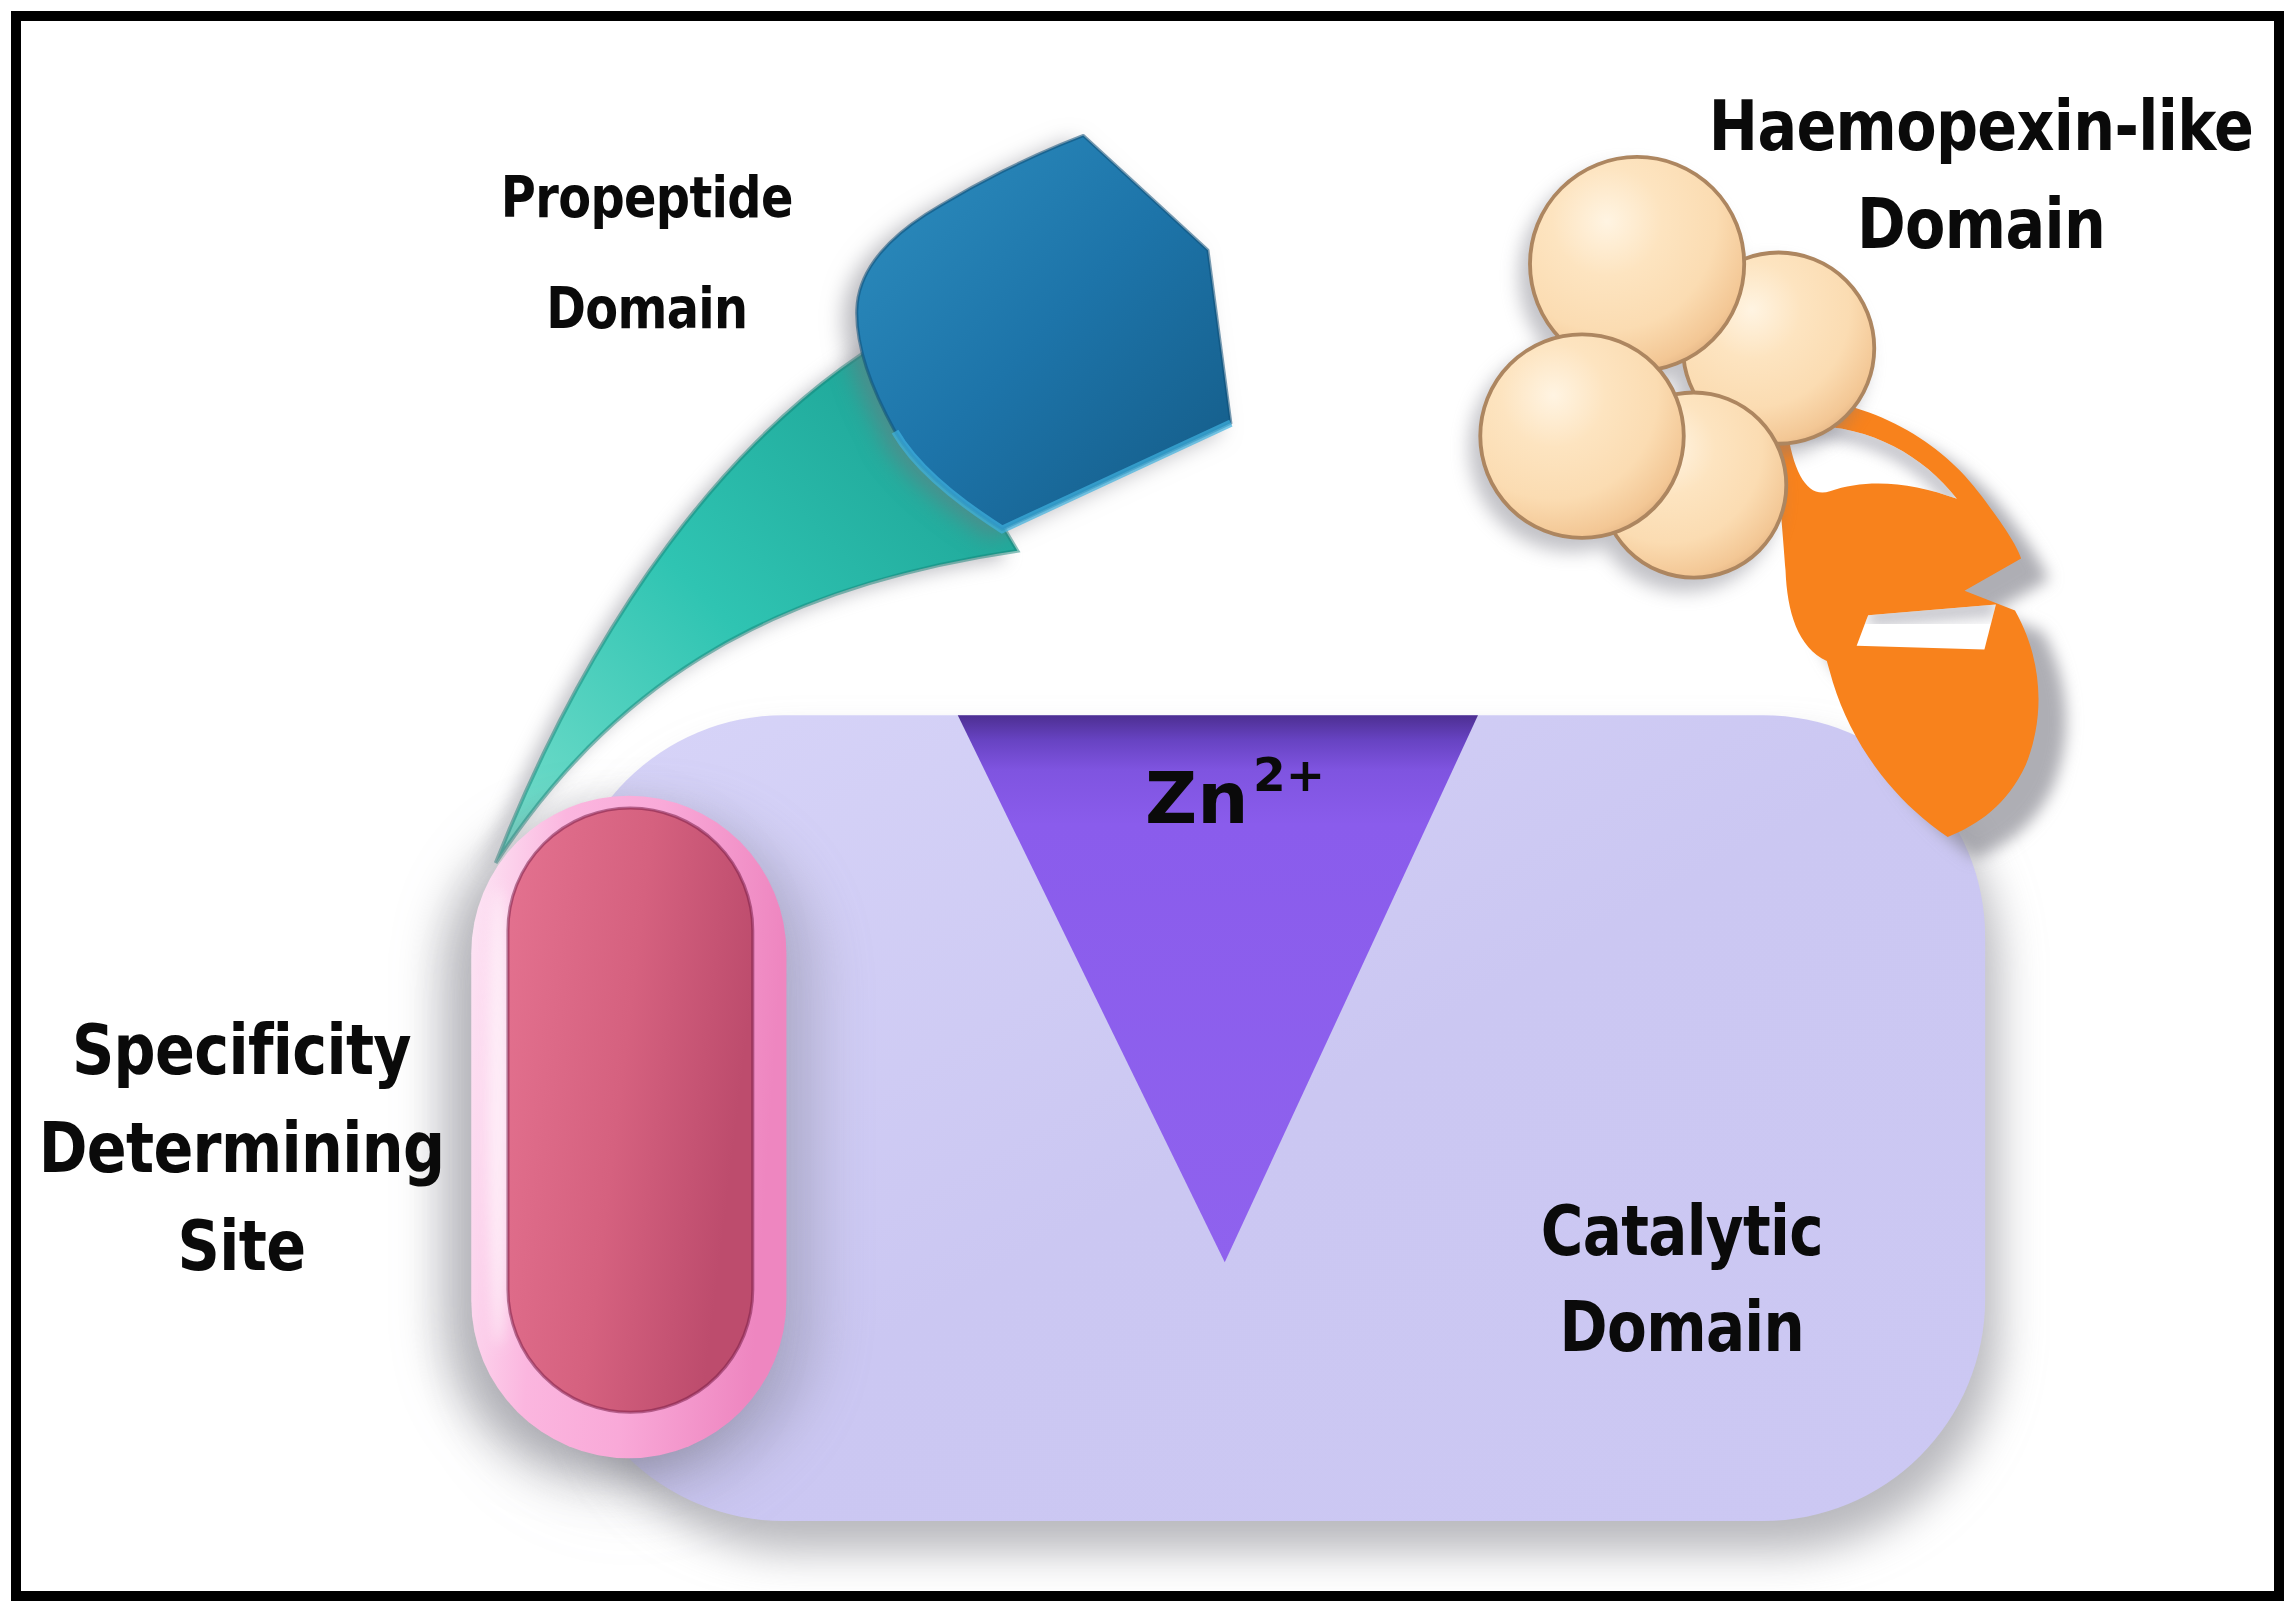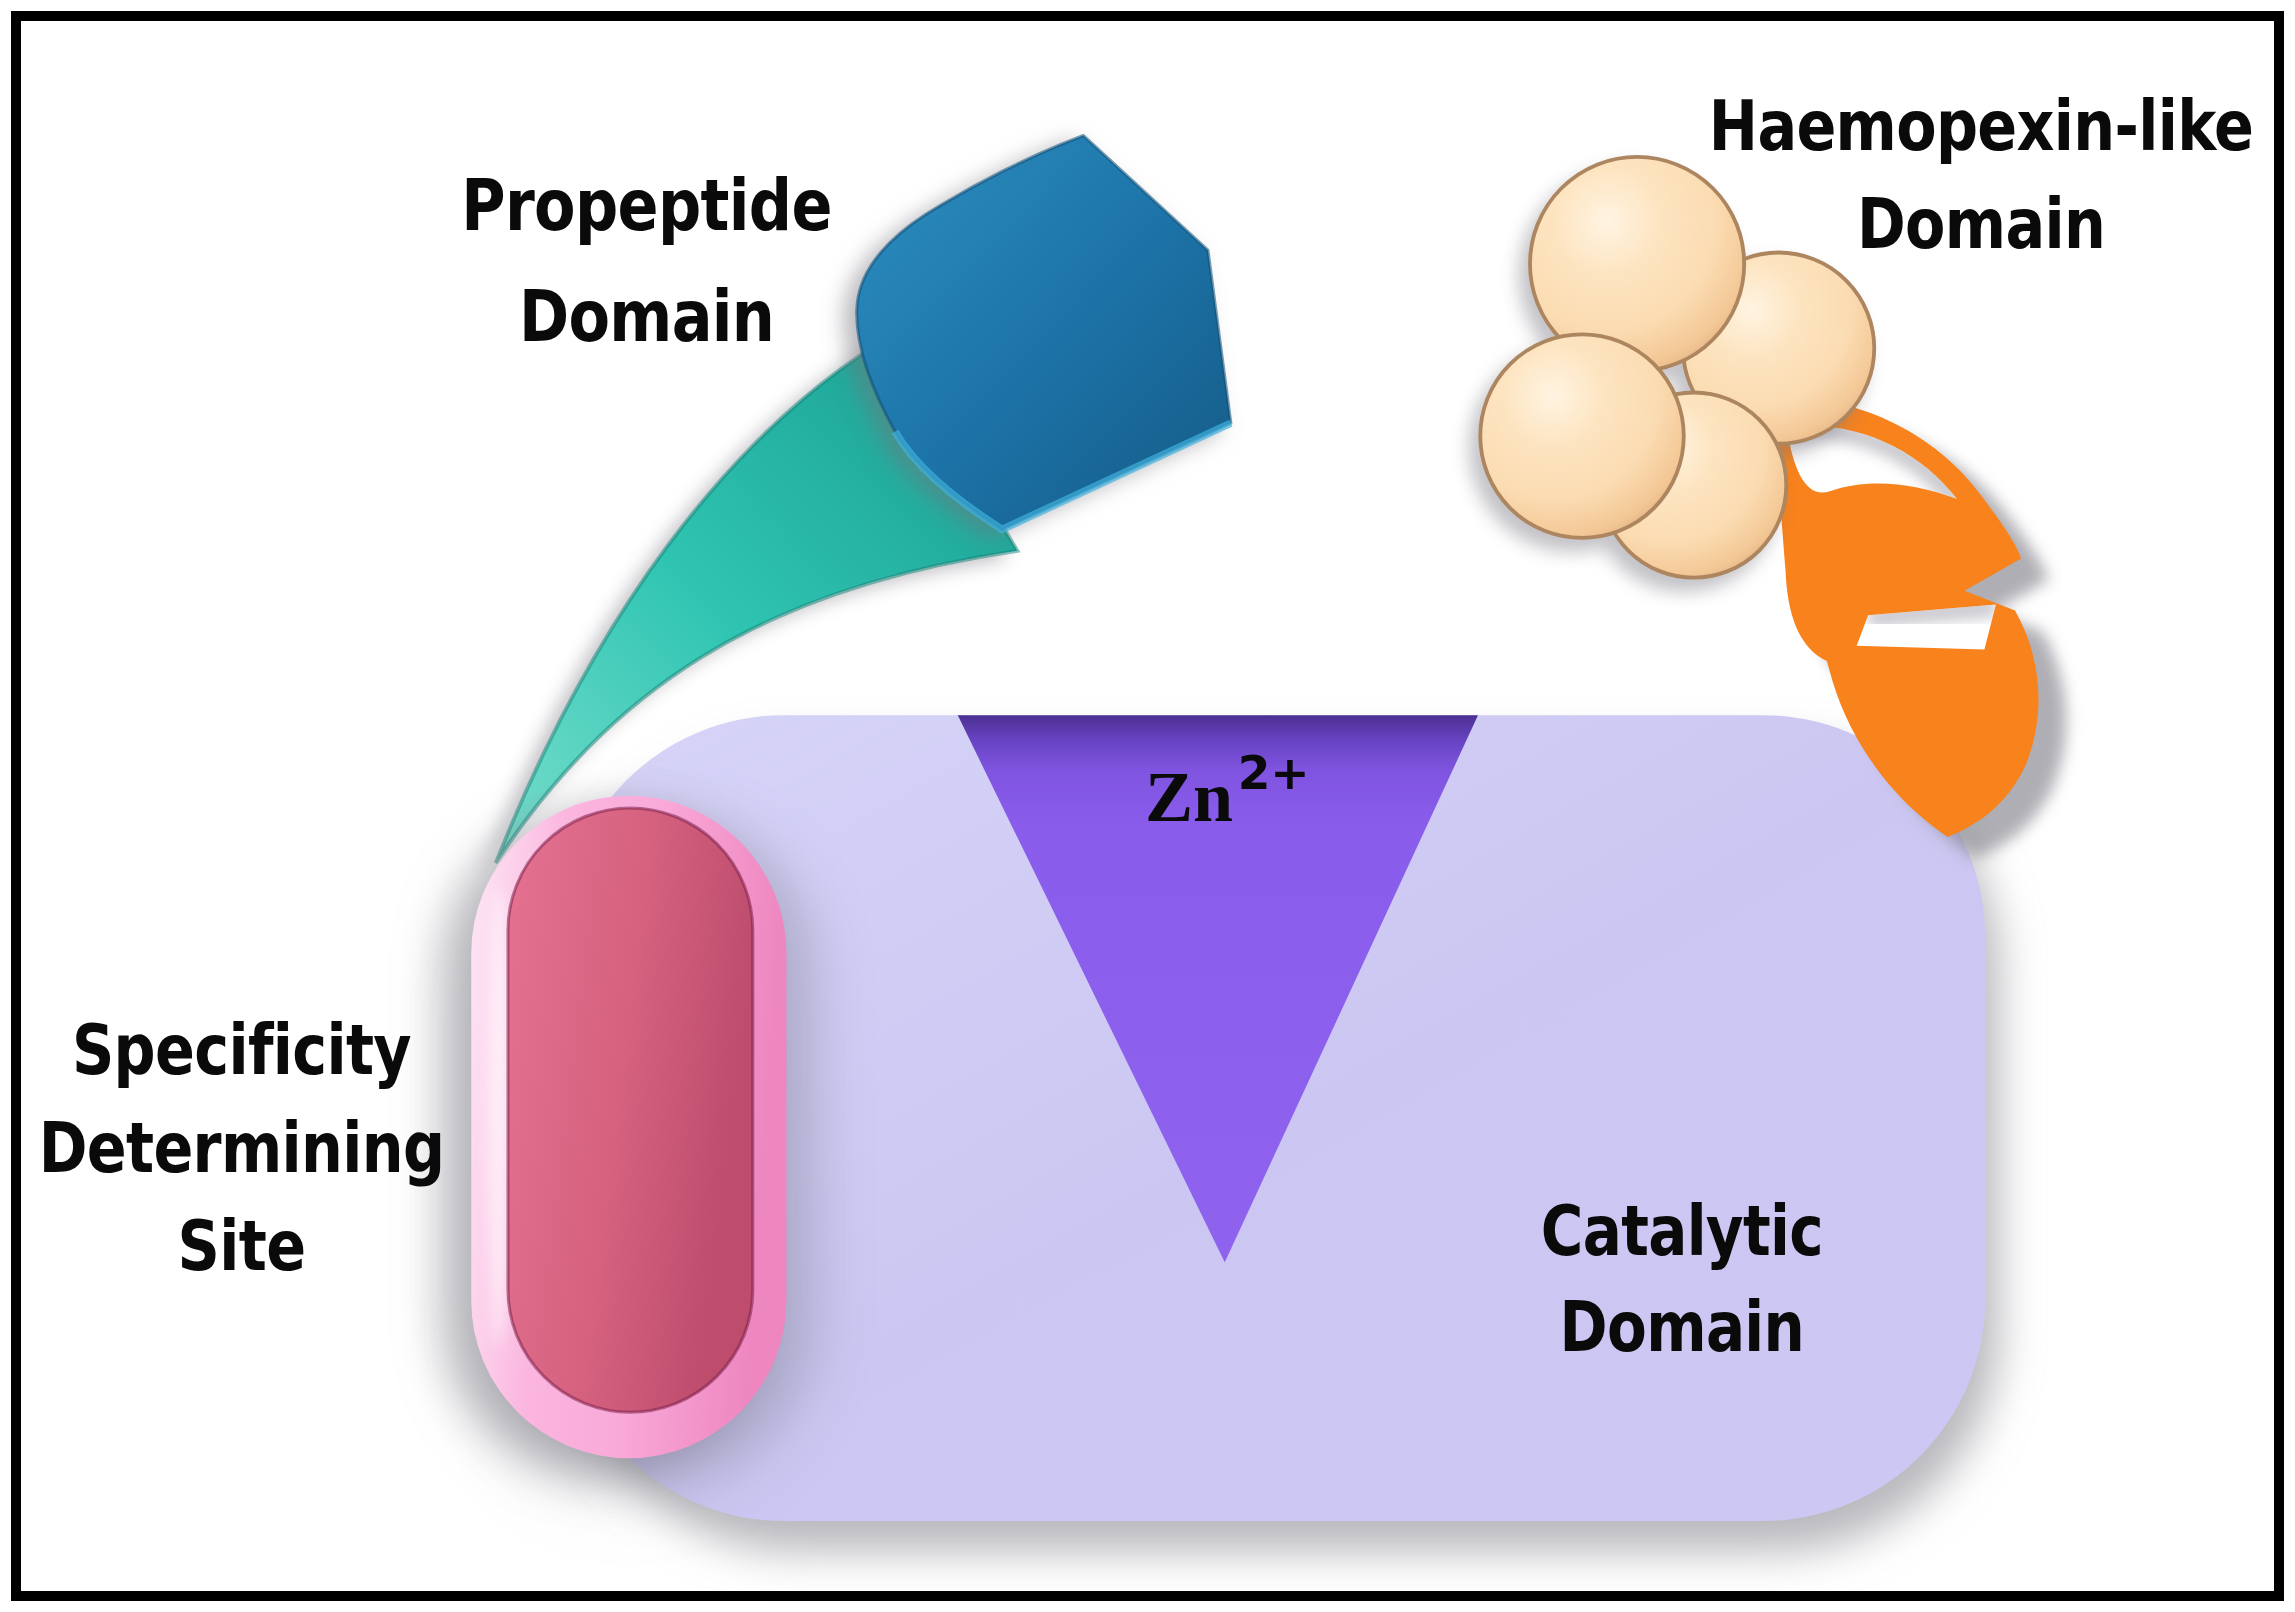--- a/index.html
+++ b/index.html
@@ -20,29 +20,29 @@
   .label{
     position:absolute;
     text-align:center;
     font-weight:bold;
     color:var(--text,#0a0a0a);
     letter-spacing:-0.8px;
     z-index:20;
   }
   .label .inner{display:inline-block;transform:scaleX(.84);transform-origin:50% 0;}
   .label div{white-space:nowrap;}
-  .lbl-propeptide{left:264px;top:150px;width:765px;font-size:72px;line-height:111px;}
+  .lbl-propeptide{left:264px;top:142px;width:765px;font-size:57px;line-height:111px;}
   .lbl-haemopexin{left:1637px;top:77px;width:689px;font-size:70px;line-height:98px;}
   .lbl-specificity{left:0px;top:1001px;width:468px;font-size:70px;line-height:98px;}
   .lbl-catalytic{left:1376px;top:1183px;width:612px;font-size:69px;line-height:96px;}
   .zn-label{
     position:absolute;left:1145px;top:756px;z-index:21;
     color:var(--text,#0a0a0a);font-weight:bold;white-space:nowrap;
   }
-  .zn-sym{font-size:72px;font-family:Liberation Serif, serif;}
+  .zn-sym{font-size:72px;}
   .zn-sup{font-size:47px;position:relative;top:-32px;left:4.6px;}
   
   .sh-helix{filter:drop-shadow(36px 28px 10px rgba(130,130,140,.65));}
   .sh-teal{filter:drop-shadow(-16px 10px 12px rgba(120,120,130,.45));}
   .sh-cat{filter:drop-shadow(18px 40px 28px rgba(125,125,135,.55));}
   .sh-balls{filter:drop-shadow(-12px 16px 12px rgba(120,120,130,.45));}
   .sh-penta{filter:drop-shadow(-16px 8px 14px rgba(115,115,125,.5));}
   .sh-pill{filter:drop-shadow(-38px 22px 30px rgba(120,120,130,.5)) drop-shadow(40px 26px 34px rgba(120,120,135,.35));}
 </style>
 </head>

